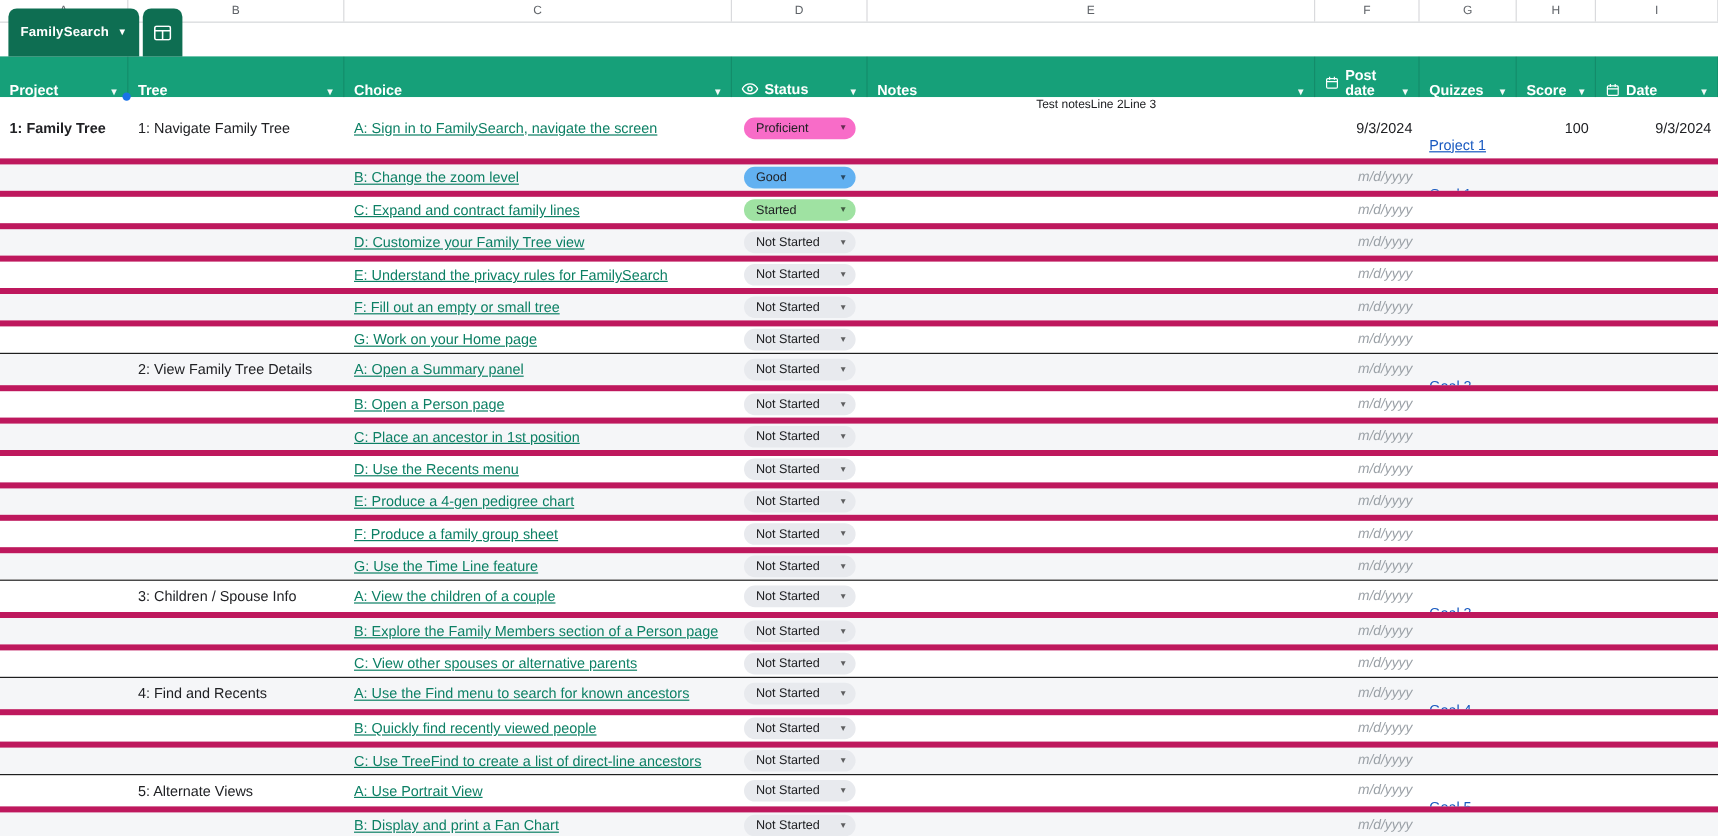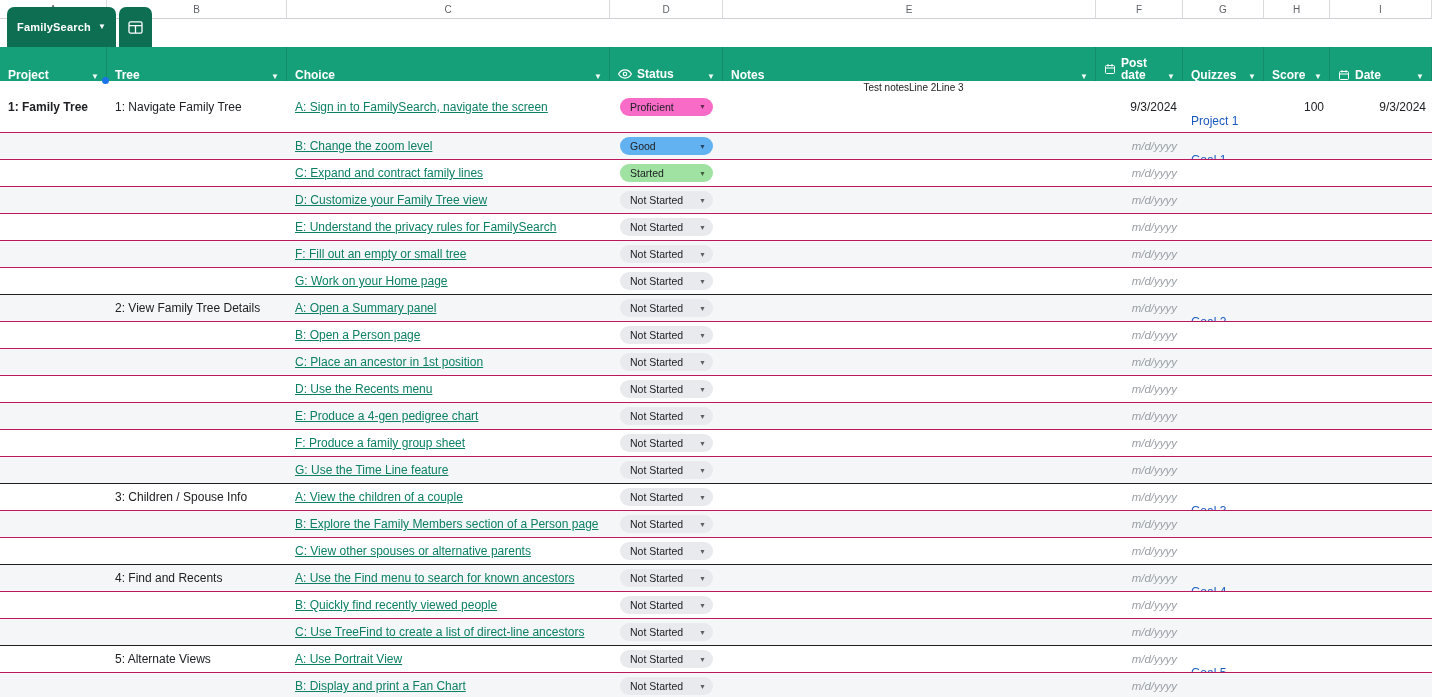--- a/index.html
+++ b/index.html
@@ -33,42 +33,42 @@
   .hlabel { color: #fff; font-size: 12px; font-weight: bold; line-height: 12px; }
   .hchev { color: rgba(255,255,255,0.95); font-size: 8px; line-height: 1; flex: 0 0 auto; }
   .hicon { flex: 0 0 auto; display: flex; }
 
   .blue-dot { position: absolute; left: 102px; top: 77px; width: 7px; height: 7px;
     border-radius: 50%; background: #1a73e8; z-index: 4; }
 
   
   .tbody { width: 1432px; }
   .row { display: grid; grid-template-columns: var(--cols); height: 27px;
-    background: #fff; border-top: 1px solid #be185d; }
+    background: #fff; border-top: 5px solid #be185d; }
   .row:first-child { border-top: none; }
   .row.stripe { background: #f5f6f8; }
   .row.gstart { border-top: 1px solid #1f1f1f; }
   .row.tall { height: 51px; }
   .cell { display: flex; align-items: center; font-size: 12px; overflow: hidden;
     white-space: nowrap; }
   .c-project { padding-left: 8px; font-weight: bold; }
   .c-goal { padding-left: 8px; }
   .c-choice { padding-left: 8px; }
   .choice-link { color: var(--choice-link); text-decoration: underline; cursor: pointer; }
   .c-status { padding-left: 10px; }
   .pill { width: 93px; height: 18px; border-radius: 9px; display: flex;
     align-items: center; justify-content: space-between; padding: 0 7px 0 10px;
     font-size: 10.5px; color: #202124; cursor: pointer; flex: 0 0 auto; }
   .pchev { font-size: 7px; color: rgba(0,0,0,0.6); line-height: 1; }
   .c-notes { padding-left: 8px; flex-direction: row; align-items: flex-start;
     justify-content: center; font-size: 10px; line-height: 14px; }
   .num { justify-content: flex-end; padding-right: 6px; }
   .ph { color: #9aa0a6; font-style: italic; font-size: 11.5px; }
   .c-quiz { padding-left: 8px; }
-  .quiz-link { color: var(--quiz-link); cursor: pointer; margin-top: 28px; }
+  .quiz-link { color: var(--quiz-link); text-decoration: underline; cursor: pointer; margin-top: 28px; }
 </style>
 </head>
 <body>
 
 <div class="sheet">
 
   <div class="letters">
     <div class="letter">A</div>
     <div class="letter">B</div>
     <div class="letter">C</div>

